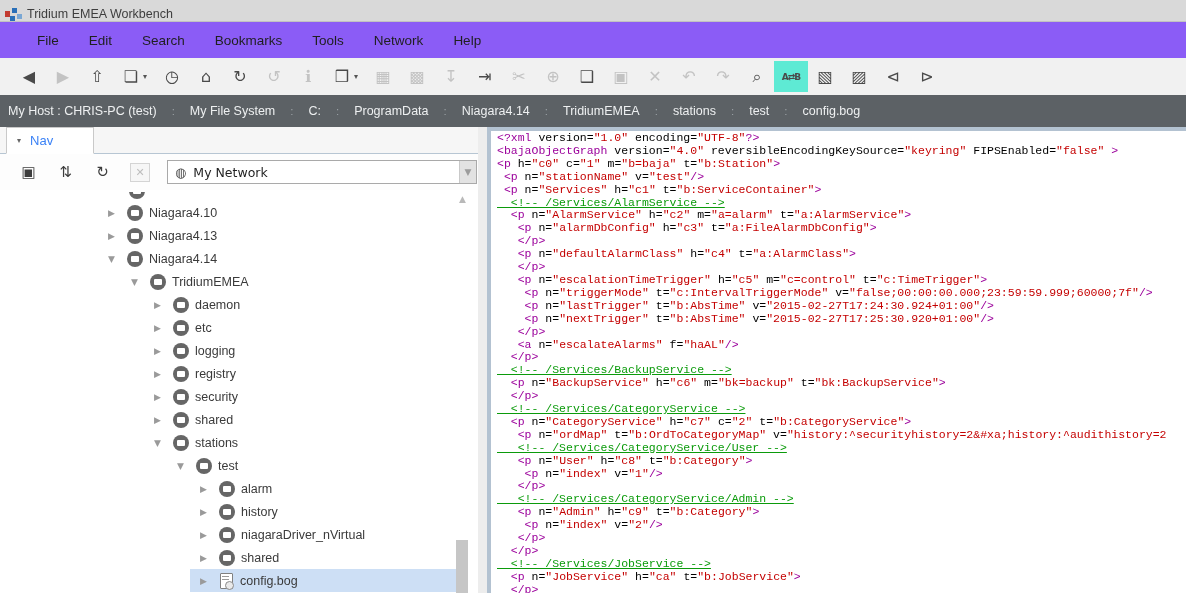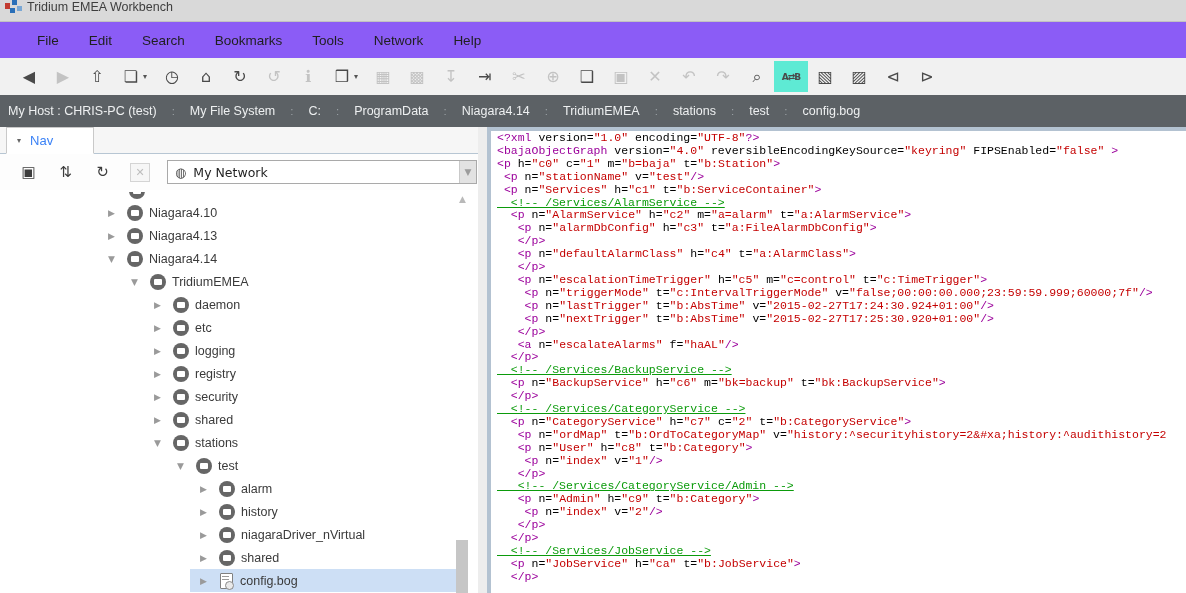--- a/index.html
+++ b/index.html
@@ -1,21 +1,21 @@
 <!DOCTYPE html>
 <html><head>
 <meta charset="utf-8">
 <style>
   * { box-sizing: border-box; margin: 0; padding: 0; }
   html,body { width:1186px; height:593px; overflow:hidden; }
   body { font-family:"Liberation Sans",sans-serif; background:#fff; position:relative; }
 
   
   .titlebar { height:22px; background:#d9d9d9; border-bottom:1px solid #c2c2c2;
-              display:flex; align-items:flex-start; padding-left:5px; }
+              display:flex; align-items:flex-end; padding-left:5px; }
   .app-logo { width:13px; height:13px; position:relative; flex:none; }
   .app-logo::before { content:""; position:absolute; left:0; top:3px; width:5px; height:6px; background:#c23b31; }
   .app-logo::after  { content:""; position:absolute; left:7px; top:0; width:5px; height:5px; background:#2a6fb8;
                       box-shadow:-2px 8px 0 #2a6fb8, 5px 6px 0 #7aa7d4; }
   .titlebar-text { font-size:12.5px; color:#3e3e3e; margin-left:9px; }
 
   
   .menubar { height:36px; background:#8b5cf6; display:flex; align-items:center; padding-left:22px; }
   .menu-item { padding:0 15px; font-size:13.5px; color:#1f1f1f; cursor:default; }
 
@@ -301,20 +301,21 @@
       <div class="code-line">    <span class="xml-tag">&lt;p</span> n=<span class="xml-val">"nextTrigger"</span> t=<span class="xml-val">"b:AbsTime"</span> v=<span class="xml-val">"2015-02-27T17:25:30.920+01:00"</span><span class="xml-tag">/&gt;</span></div>
       <div class="code-line">   <span class="xml-tag">&lt;/p</span><span class="xml-tag">&gt;</span></div>
       <div class="code-line">   <span class="xml-tag">&lt;a</span> n=<span class="xml-val">"escalateAlarms"</span> f=<span class="xml-val">"haAL"</span><span class="xml-tag">/&gt;</span></div>
       <div class="code-line">  <span class="xml-tag">&lt;/p</span><span class="xml-tag">&gt;</span></div>
       <div class="code-line"><span class="xml-comment">  &lt;!-- /Services/BackupService --&gt;</span></div>
       <div class="code-line">  <span class="xml-tag">&lt;p</span> n=<span class="xml-val">"BackupService"</span> h=<span class="xml-val">"c6"</span> m=<span class="xml-val">"bk=backup"</span> t=<span class="xml-val">"bk:BackupService"</span><span class="xml-tag">&gt;</span></div>
       <div class="code-line">  <span class="xml-tag">&lt;/p</span><span class="xml-tag">&gt;</span></div>
       <div class="code-line"><span class="xml-comment">  &lt;!-- /Services/CategoryService --&gt;</span></div>
       <div class="code-line">  <span class="xml-tag">&lt;p</span> n=<span class="xml-val">"CategoryService"</span> h=<span class="xml-val">"c7"</span> c=<span class="xml-val">"2"</span> t=<span class="xml-val">"b:CategoryService"</span><span class="xml-tag">&gt;</span></div>
       <div class="code-line">   <span class="xml-tag">&lt;p</span> n=<span class="xml-val">"ordMap"</span> t=<span class="xml-val">"b:OrdToCategoryMap"</span> v=<span class="xml-val">"history:^securityhistory=2&amp;#xa;history:^audithistory=2</span></div>
+      <div class="code-line"><span class="xml-comment">   &lt;!-- /Services/CategoryService/User --&gt;</span></div>
       <div class="code-line">   <span class="xml-tag">&lt;p</span> n=<span class="xml-val">"User"</span> h=<span class="xml-val">"c8"</span> t=<span class="xml-val">"b:Category"</span><span class="xml-tag">&gt;</span></div>
       <div class="code-line">    <span class="xml-tag">&lt;p</span> n=<span class="xml-val">"index"</span> v=<span class="xml-val">"1"</span><span class="xml-tag">/&gt;</span></div>
       <div class="code-line">   <span class="xml-tag">&lt;/p</span><span class="xml-tag">&gt;</span></div>
       <div class="code-line"><span class="xml-comment">   &lt;!-- /Services/CategoryService/Admin --&gt;</span></div>
       <div class="code-line">   <span class="xml-tag">&lt;p</span> n=<span class="xml-val">"Admin"</span> h=<span class="xml-val">"c9"</span> t=<span class="xml-val">"b:Category"</span><span class="xml-tag">&gt;</span></div>
       <div class="code-line">    <span class="xml-tag">&lt;p</span> n=<span class="xml-val">"index"</span> v=<span class="xml-val">"2"</span><span class="xml-tag">/&gt;</span></div>
       <div class="code-line">   <span class="xml-tag">&lt;/p</span><span class="xml-tag">&gt;</span></div>
       <div class="code-line">  <span class="xml-tag">&lt;/p</span><span class="xml-tag">&gt;</span></div>
       <div class="code-line"><span class="xml-comment">  &lt;!-- /Services/JobService --&gt;</span></div>
       <div class="code-line">  <span class="xml-tag">&lt;p</span> n=<span class="xml-val">"JobService"</span> h=<span class="xml-val">"ca"</span> t=<span class="xml-val">"b:JobService"</span><span class="xml-tag">&gt;</span></div>

